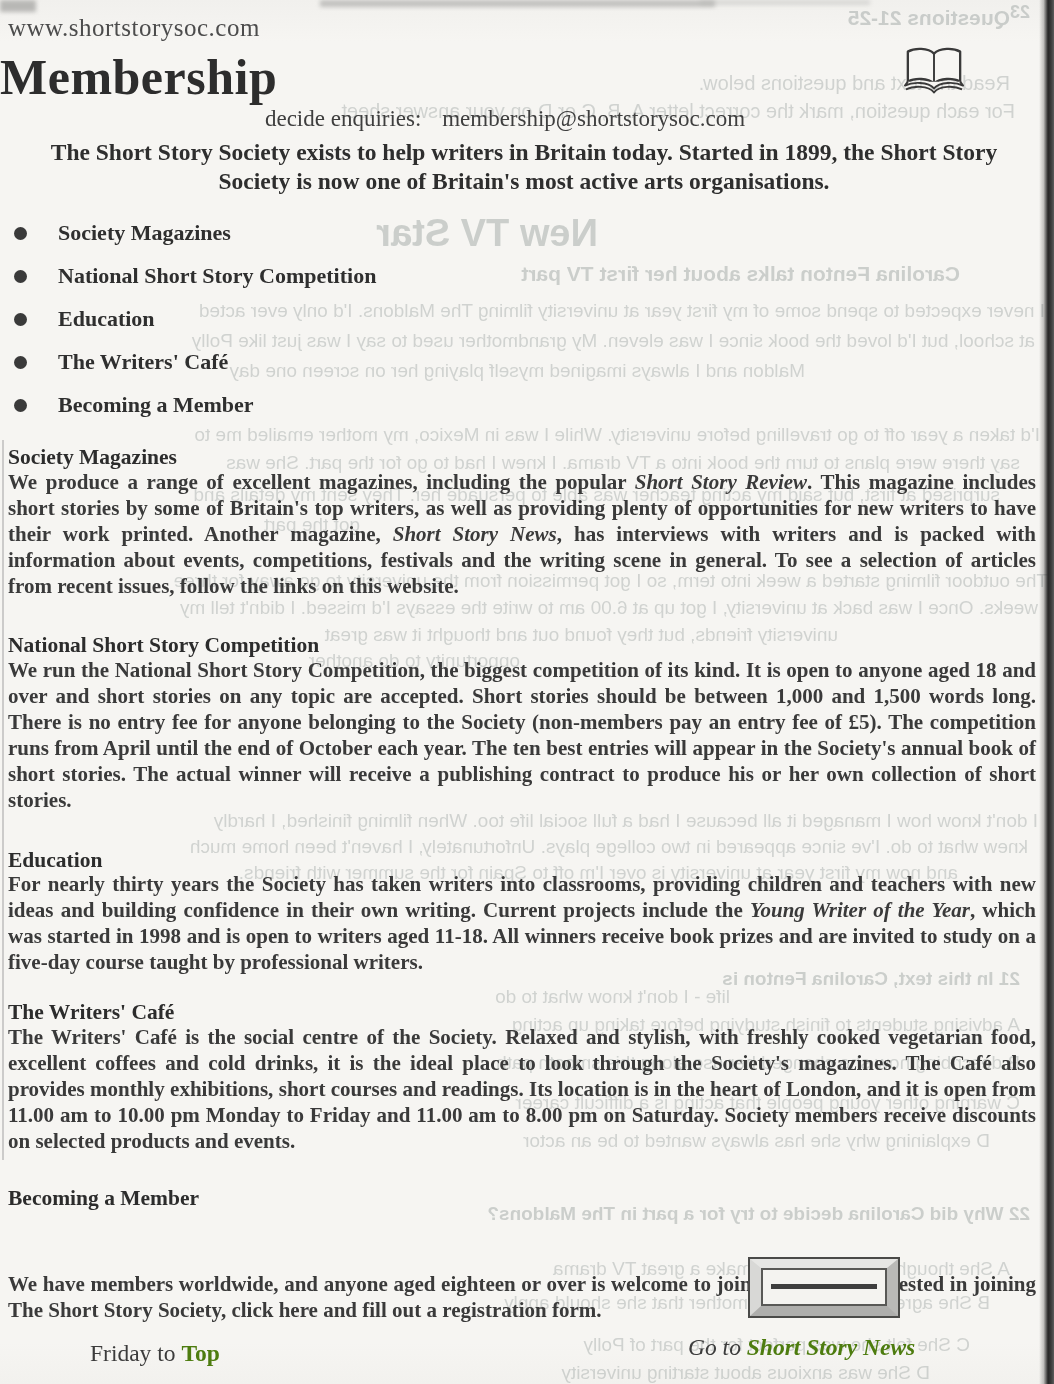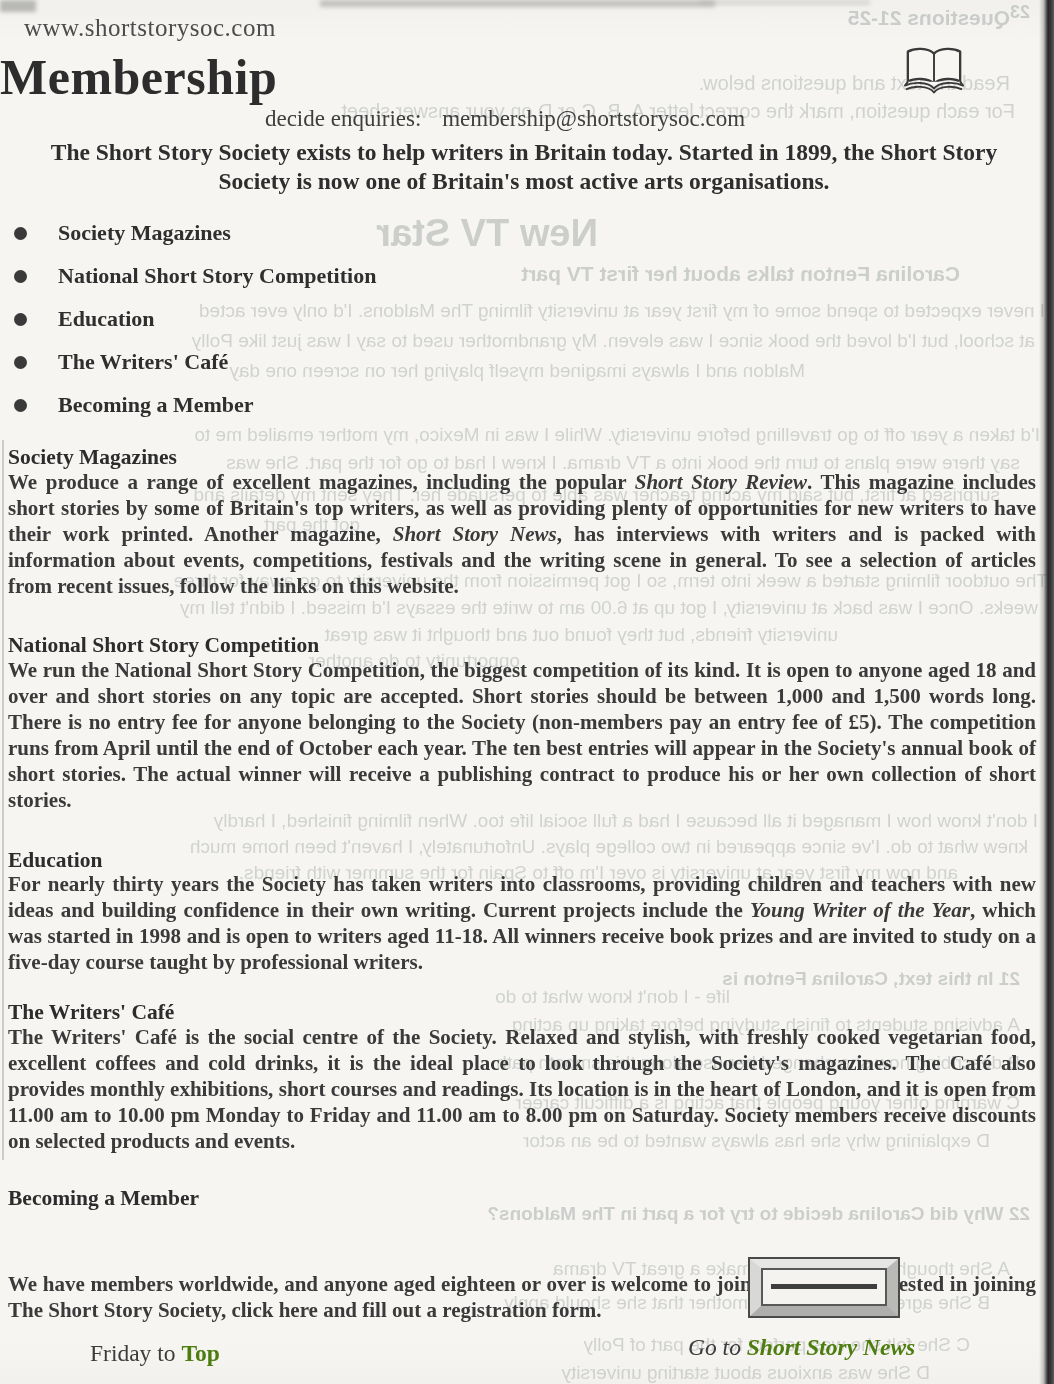--- a/index.html
+++ b/index.html
@@ -21,21 +21,21 @@
   
   .edge-right{position:absolute;top:0;right:0;width:15px;height:100%;z-index:6;
     background:linear-gradient(90deg,rgba(30,30,30,0) 0%,rgba(40,40,40,.25) 30%,#262626 60%,#3a3a3a 80%,#5c5c5c 100%);}
   .smudge{position:absolute;z-index:6;filter:blur(2px);}
   .smudge.s1{left:320px;top:0;width:395px;height:7px;background:#9a9a98;opacity:.55;}
   .smudge.s2{left:700px;top:0;width:170px;height:5px;background:#b5b5b3;opacity:.45;}
   .smudge.s3{left:0;top:0;width:36px;height:12px;background:#8a8a88;opacity:.55;}
   .frame-line{position:absolute;left:2px;top:440px;width:2px;height:720px;background:#9a9a98;opacity:.45;z-index:2;}
   
   #content{position:absolute;inset:0;z-index:3;}
-  .url{position:absolute;left:24px;top:14px;font-size:25px;color:#4c4c4c;letter-spacing:.5px;}
+  .url{position:absolute;left:8px;top:14px;font-size:25px;color:#4c4c4c;letter-spacing:.5px;}
   .title{position:absolute;left:0;top:48px;width:1034px;text-align:left;
     font-size:50px;font-weight:bold;color:#2d2d2d;letter-spacing:.5px;}
   .email{position:absolute;left:0;top:106px;width:1010px;text-align:center;font-size:23px;color:#3e3e3e;}
   .email .addr{margin-left:15px;}
   .intro{position:absolute;left:12px;top:138px;width:1024px;text-align:center;
     font-size:23.5px;font-weight:bold;line-height:29px;color:#2e2e2e;}
   
   .book{position:absolute;left:903px;top:45px;width:62px;height:52px;}
   
   #toc{position:absolute;left:14px;top:218px;width:600px;}

